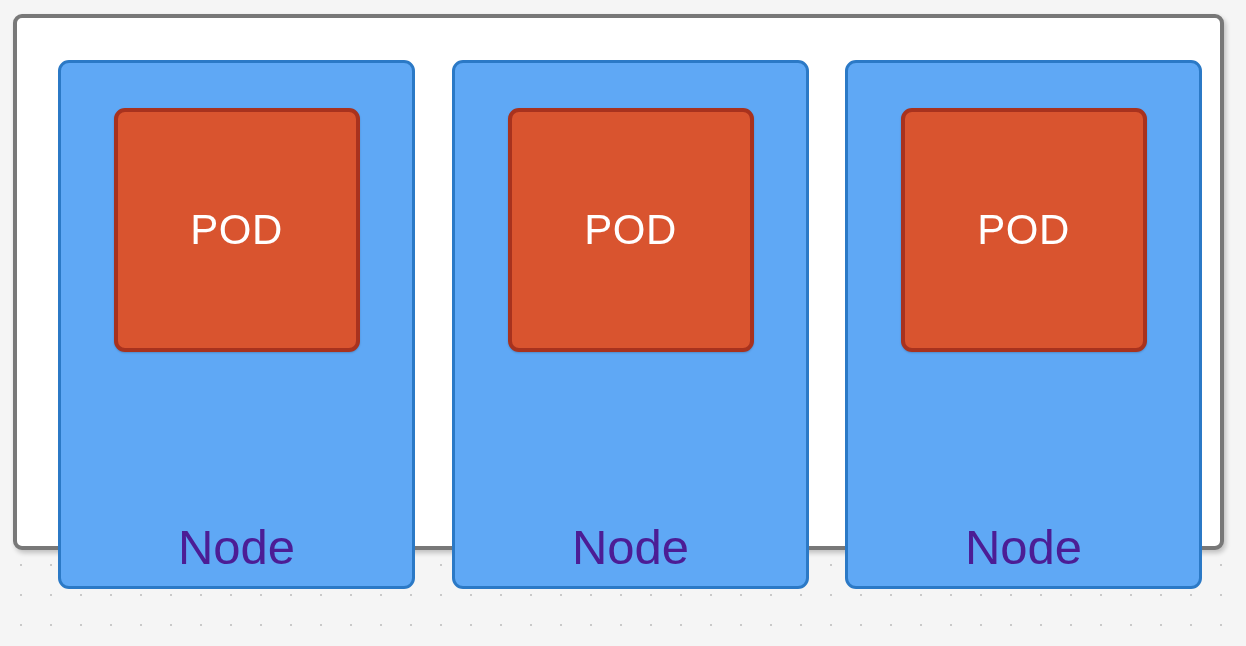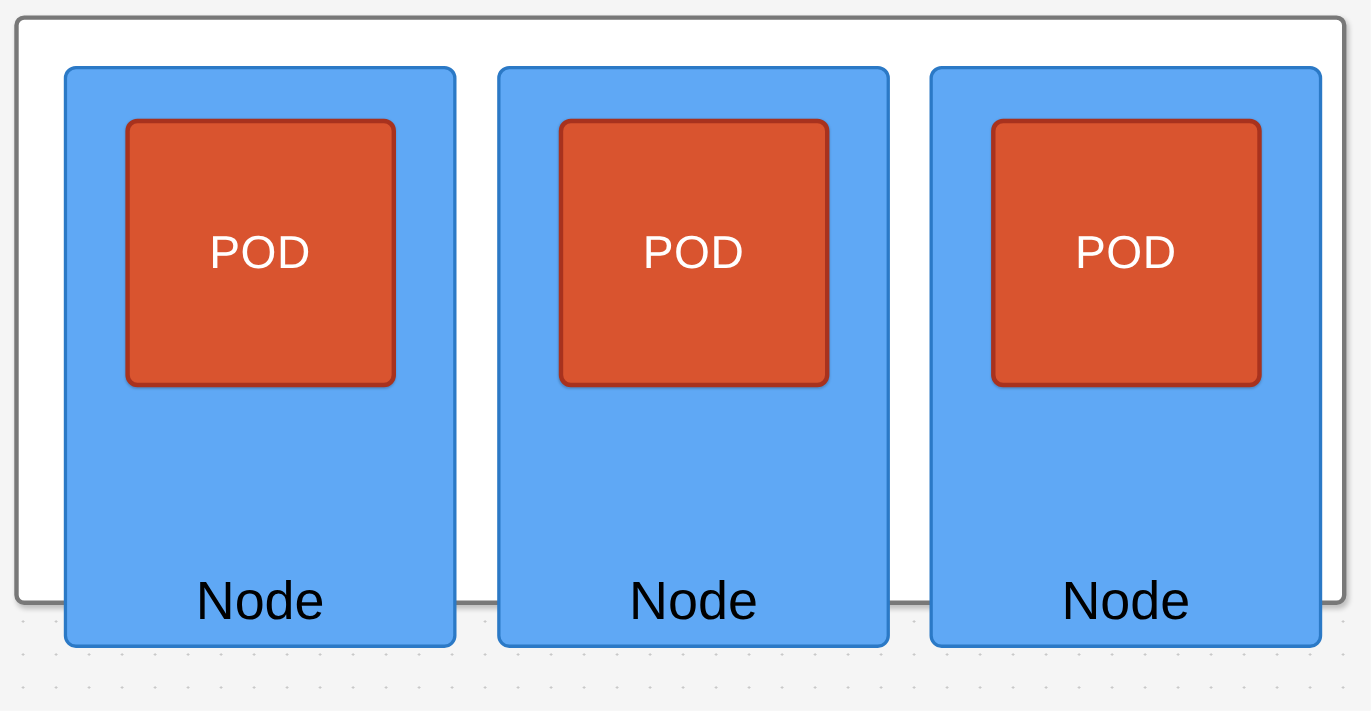--- a/index.html
+++ b/index.html
@@ -94,21 +94,21 @@
     user-select: none;
   }
 
   
   .node-label {
     position: absolute;
     left: 0;
     right: 0;
     bottom: 14px;
     text-align: center;
-    color: #000000;
+    color: #4c1d95;
     font-size: 49px;
     font-weight: 400;
     line-height: 1;
     font-family: "Liberation Sans", sans-serif;
     user-select: none;
   }
 </style>
 </head>
 <body>
 

